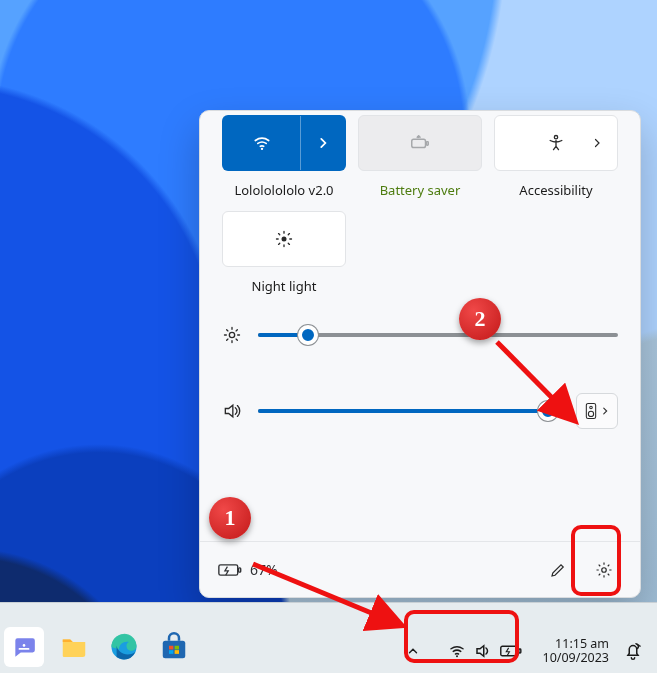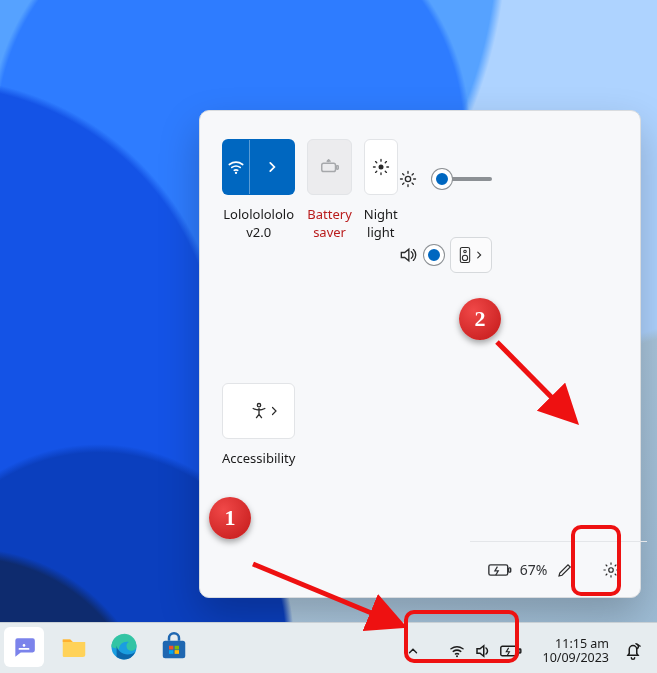--- a/index.html
+++ b/index.html
@@ -13,51 +13,51 @@
     radial-gradient(circle at -10% 55%, #1453e6 0 35%, transparent 36%),
     radial-gradient(circle at 35% 20%, #2e7cff 0 34%, transparent 35%),
     radial-gradient(circle at 5% -10%, #56a2ff 0 48%, transparent 49%),
     radial-gradient(circle at 70% -40%, #aed3ff 0 60%, transparent 61%),
     linear-gradient(135deg, #cfe3f4, #9cbbd4);
   }
 
   
   .panel { position: absolute; left: 199px; top: 110px; width: 442px; height: 488px;
     background: #f7f8fa; border: 1px solid #d9dcdf; border-radius: 10px;
-    box-shadow: 0 18px 40px rgba(0,0,0,.22); padding: 28px 22px 0 22px;
-    display: flex; flex-direction: row; }
+    box-shadow: 0 18px 40px rgba(0,0,0,.22); padding: 4px 22px 0 22px;
+    display: flex; flex-direction: column; }
   .tiles { display: grid; grid-template-columns: repeat(3, 1fr); gap: 12px; }
   .tile-wrap { display: flex; flex-direction: column; align-items: center; gap: 10px; }
   .tile { width: 100%; height: 56px; border-radius: 6px; display: flex; align-items: center; justify-content: center; position: relative; border: 1px solid transparent; }
   .tile.on { background: #0067c0; color: #fff; }
   .tile.off { background: #fff; border-color: #e2e4e7; color: #2b2b2b; }
   .tile.disabled { background: #ececee; color: #a6a8ab; border-color: #e2e4e7; }
   .tile.split { display: grid; grid-template-columns: 1fr 44px; padding: 0; }
   .tile.split .main { display:flex; align-items:center; justify-content:center; border-right: 1px solid rgba(255,255,255,.35); height:100%; }
   .tile.split .arrow { display:flex; align-items:center; justify-content:center; height:100%; }
   .tile-label { font-size: 13px; color: #1b1b1b; text-align:center; }
-  .tile-label.disabled { color: #b91c1c; }
+  .tile-label.disabled { color: #4d7c0f; }
   .tile .chev { position: absolute; right: 14px; top: 50%; transform: translateY(-50%); }
   svg { display:block; }
 
   .sliders { margin-top: 30px; display: flex; flex-direction: column; gap: 48px; }
   .slider-row { display: flex; align-items: center; gap: 16px; }
   .slider-row .trail { flex: 1; position: relative; height: 18px; }
   .track-bg { position:absolute; left:0; right:0; top:50%; height:4px; background:#8c9094; border-radius:2px; transform:translateY(-50%); }
   .track-fill { position:absolute; left:0; top:50%; height:4px; background:#0067c0; border-radius:2px; transform:translateY(-50%); }
   .thumb { position:absolute; top:50%; width:20px; height:20px; border-radius:50%; background:#0067c0; border:4px solid #fff; box-shadow:0 0 0 1px #8c9094; transform:translate(-50%,-50%); }
   .output-btn { width:42px; height:36px; border:1px solid #d6d9dc; border-radius:6px; background:#fbfbfc; display:flex; align-items:center; justify-content:center; gap:2px; }
 
   .panel-footer { margin-top: auto; height: 56px; border-top: 1px solid #e4e6e9; margin-left:-22px; margin-right:-22px; padding: 0 18px; display:flex; align-items:center; justify-content:space-between; }
   .battery-status { display:flex; align-items:center; gap:8px; color:#303235; font-size:14px; }
   .footer-actions { display:flex; gap:10px; }
   .icon-btn { width:36px; height:36px; border-radius:6px; display:flex; align-items:center; justify-content:center; }
 
   
-  .taskbar { position:absolute; left:0; right:0; bottom:0; height:51px; background: #e6ecef; border-top:1px solid #c9d0d5; display:flex; align-items:center; }
+  .taskbar { position:absolute; left:0; right:0; bottom:0; height:71px; background: #e6ecef; border-top:1px solid #c9d0d5; display:flex; align-items:center; }
   .taskbar-left { position:absolute; left:4px; bottom:6px; display:flex; gap:10px; align-items:center; }
   .tb-app { width:40px; height:40px; border-radius:6px; display:flex; align-items:center; justify-content:center; }
   .chat-app { background:#fff; }
   .tray { position:absolute; right:10px; bottom:4px; display:flex; align-items:center; gap:10px; }
   .tray-arrow { width:30px; height:36px; display:flex; align-items:center; justify-content:center; border-radius:4px; }
   .tray-group { display:flex; align-items:center; gap:8px; padding:6px 10px; border-radius:4px; }
   .clock { text-align:right; font-size:12.5px; line-height:1.15; color:#1b1b1b; }
   .notif { width:28px; height:36px; display:flex; align-items:center; justify-content:center; }
 
   
@@ -110,43 +110,43 @@
             </svg>
         </span>
       </div>
       <div class="tile-label disabled">Battery saver</div>
     </div>
 
     <div class="tile-wrap">
       <div class="tile off">
         <span>
           <svg width="20" height="20" viewBox="0 0 24 24" fill="none" stroke="#2b2b2b" stroke-width="1.6" stroke-linecap="round">
-              <circle cx="12" cy="12" r="3" fill="#2b2b2b" stroke="none"></circle>
-              <path d="M12 3v2M12 19v2M3 12h2M19 12h2M5.5 5.5l1.4 1.4M17.1 17.1l1.4 1.4M5.5 18.5l1.4-1.4M17.1 6.9l1.4-1.4"></path>
-            </svg>
-        </span>
-      </div>
-      <div class="tile-label">Night light</div>
-    </div>
-
-    <div class="tile-wrap">
-      <div class="tile off">
-        <span>
-          <svg width="20" height="20" viewBox="0 0 24 24" fill="none" stroke="#2b2b2b" stroke-width="1.6" stroke-linecap="round">
               <circle cx="12" cy="5" r="2"></circle>
               <path d="M5 9c4 2 10 2 14 0M12 9v7M12 16l-3 4M12 16l3 4"></path>
             </svg>
         </span>
         <span class="chev">
           <svg width="12" height="12" viewBox="0 0 24 24" fill="none" stroke="#2b2b2b" stroke-width="2.4" stroke-linecap="round">
               <path d="M9 5l7 7-7 7"></path>
             </svg>
         </span>
       </div>
       <div class="tile-label">Accessibility</div>
+    </div>
+
+    <div class="tile-wrap">
+      <div class="tile off">
+        <span>
+          <svg width="20" height="20" viewBox="0 0 24 24" fill="none" stroke="#2b2b2b" stroke-width="1.6" stroke-linecap="round">
+              <circle cx="12" cy="12" r="3" fill="#2b2b2b" stroke="none"></circle>
+              <path d="M12 3v2M12 19v2M3 12h2M19 12h2M5.5 5.5l1.4 1.4M17.1 17.1l1.4 1.4M5.5 18.5l1.4-1.4M17.1 6.9l1.4-1.4"></path>
+            </svg>
+        </span>
+      </div>
+      <div class="tile-label">Night light</div>
     </div>
   </div>
 
   <div class="sliders">
 
     <div class="slider-row">
       <span>
         <svg width="20" height="20" viewBox="0 0 24 24" fill="none" stroke="#2b2b2b" stroke-width="1.6" stroke-linecap="round">
             <circle cx="12" cy="12" r="3.2"></circle>
             <path d="M12 3v2.2M12 18.8V21M3 12h2.2M18.8 12H21M5.6 5.6l1.5 1.5M16.9 16.9l1.5 1.5M5.6 18.4l1.5-1.5M16.9 7.1l1.5-1.5"></path>

